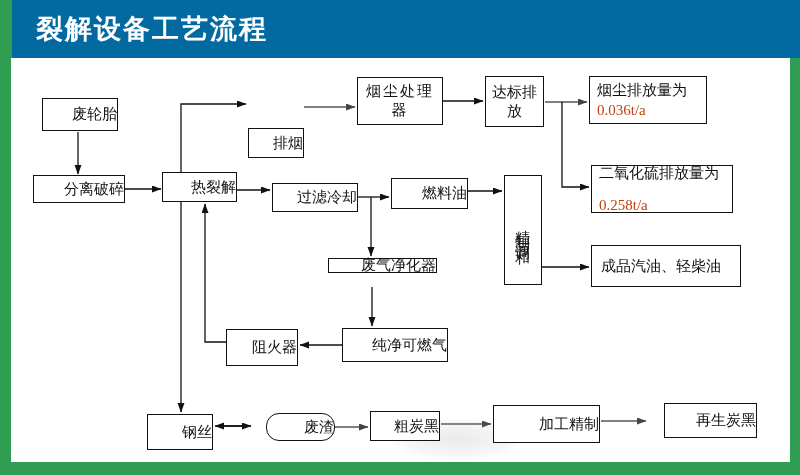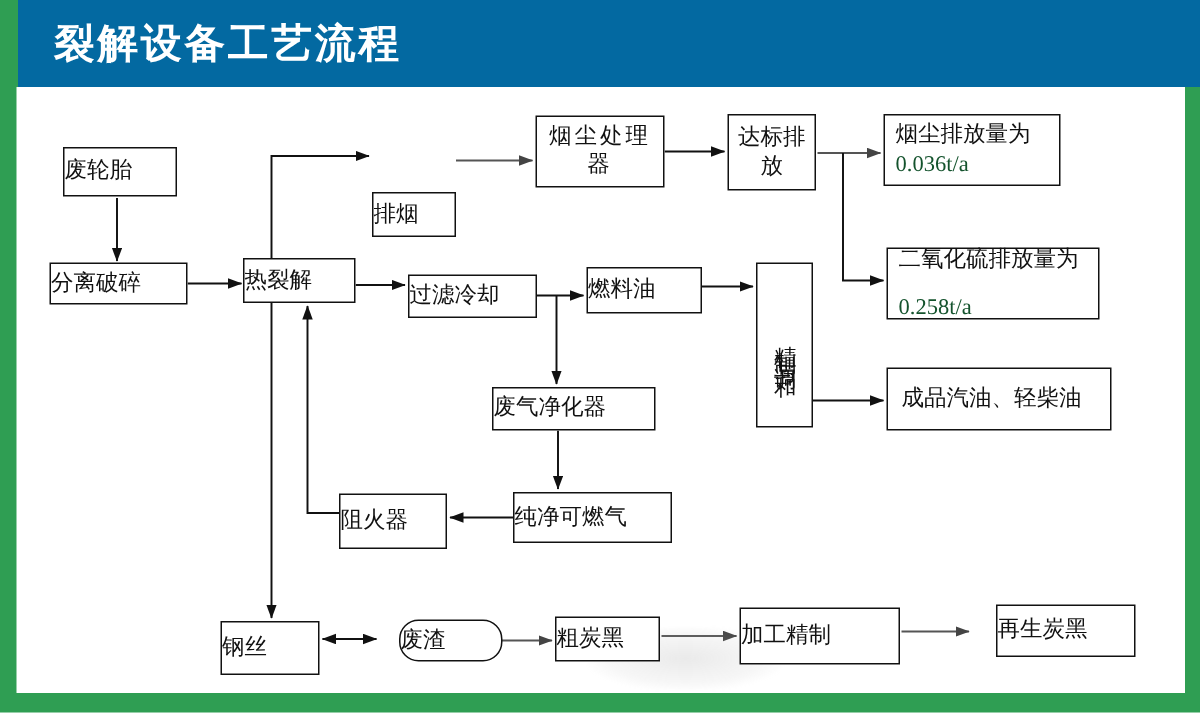--- a/index.html
+++ b/index.html
@@ -21,27 +21,27 @@
     position:absolute;left:11px;top:58px;width:779px;height:404px;
     background:#ffffff;
   }
   .flow-svg{
     position:absolute;left:0;top:0;width:800px;height:475px;
     pointer-events:none;
   }
   .node{
     position:absolute;box-sizing:border-box;
     border:1.5px solid #111;background:#fff;
-    display:flex;align-items:center;justify-content:flex-start;
+    display:flex;align-items:center;justify-content:flex-end;
     font-size:15px;color:#111;text-align:center;line-height:1.25;
     z-index:2;
   }
   .node.spread{letter-spacing:2px;}
   .node.two-line{flex-direction:column;align-items:flex-start;justify-content:center;padding:2px 7px;text-align:left;}
-  .node.two-line .val{font-family:"Liberation Serif","DejaVu Serif",serif;font-size:15px;color:#14532d;margin-top:1px;}
+  .node.two-line .val{font-family:"Liberation Serif","DejaVu Serif",serif;font-size:15px;color:#c2410c;margin-top:1px;}
   .node.vertical{flex-direction:column;justify-content:center;line-height:21px;letter-spacing:0;}
   .node.vertical span{display:block;}
   .node.left-text{justify-content:flex-start;padding-left:9px;text-align:left;}
   .watermark{
     position:absolute;left:392px;top:418px;width:130px;height:42px;
     background:radial-gradient(ellipse at center, rgba(150,150,150,0.20) 0%, rgba(170,170,170,0.10) 55%, rgba(255,255,255,0) 75%);
     filter:blur(1px);
     z-index:1;
   }
 </style>
@@ -121,21 +121,21 @@
 <div class="node vertical" style="left:504px;top:175px;width:38px;height:110px;">
   <span style="writing-mode:vertical-rl;text-orientation:upright;letter-spacing:5px;">精制与调和</span>
 </div>
 <div class="node two-line" style="left:591px;top:165px;width:142px;height:48px;gap:12px;">
   <span>二氧化硫排放量为</span>
   <span class="val">0.258t/a</span>
 </div>
 <div class="node left-text" style="left:591px;top:245px;width:150px;height:42px;">
   <span>成品汽油、轻柴油</span>
 </div>
-<div class="node" style="left:328px;top:258px;width:109px;height:29px;">
+<div class="node" style="left:328px;top:258px;width:109px;height:15px;">
   <span>废气净化器</span>
 </div>
 <div class="node" style="left:342px;top:328px;width:106px;height:34px;">
   <span>纯净可燃气</span>
 </div>
 <div class="node" style="left:226px;top:329px;width:72px;height:37px;">
   <span>阻火器</span>
 </div>
 <div class="node" style="left:147px;top:414px;width:66px;height:36px;">
   <span>钢丝</span>

